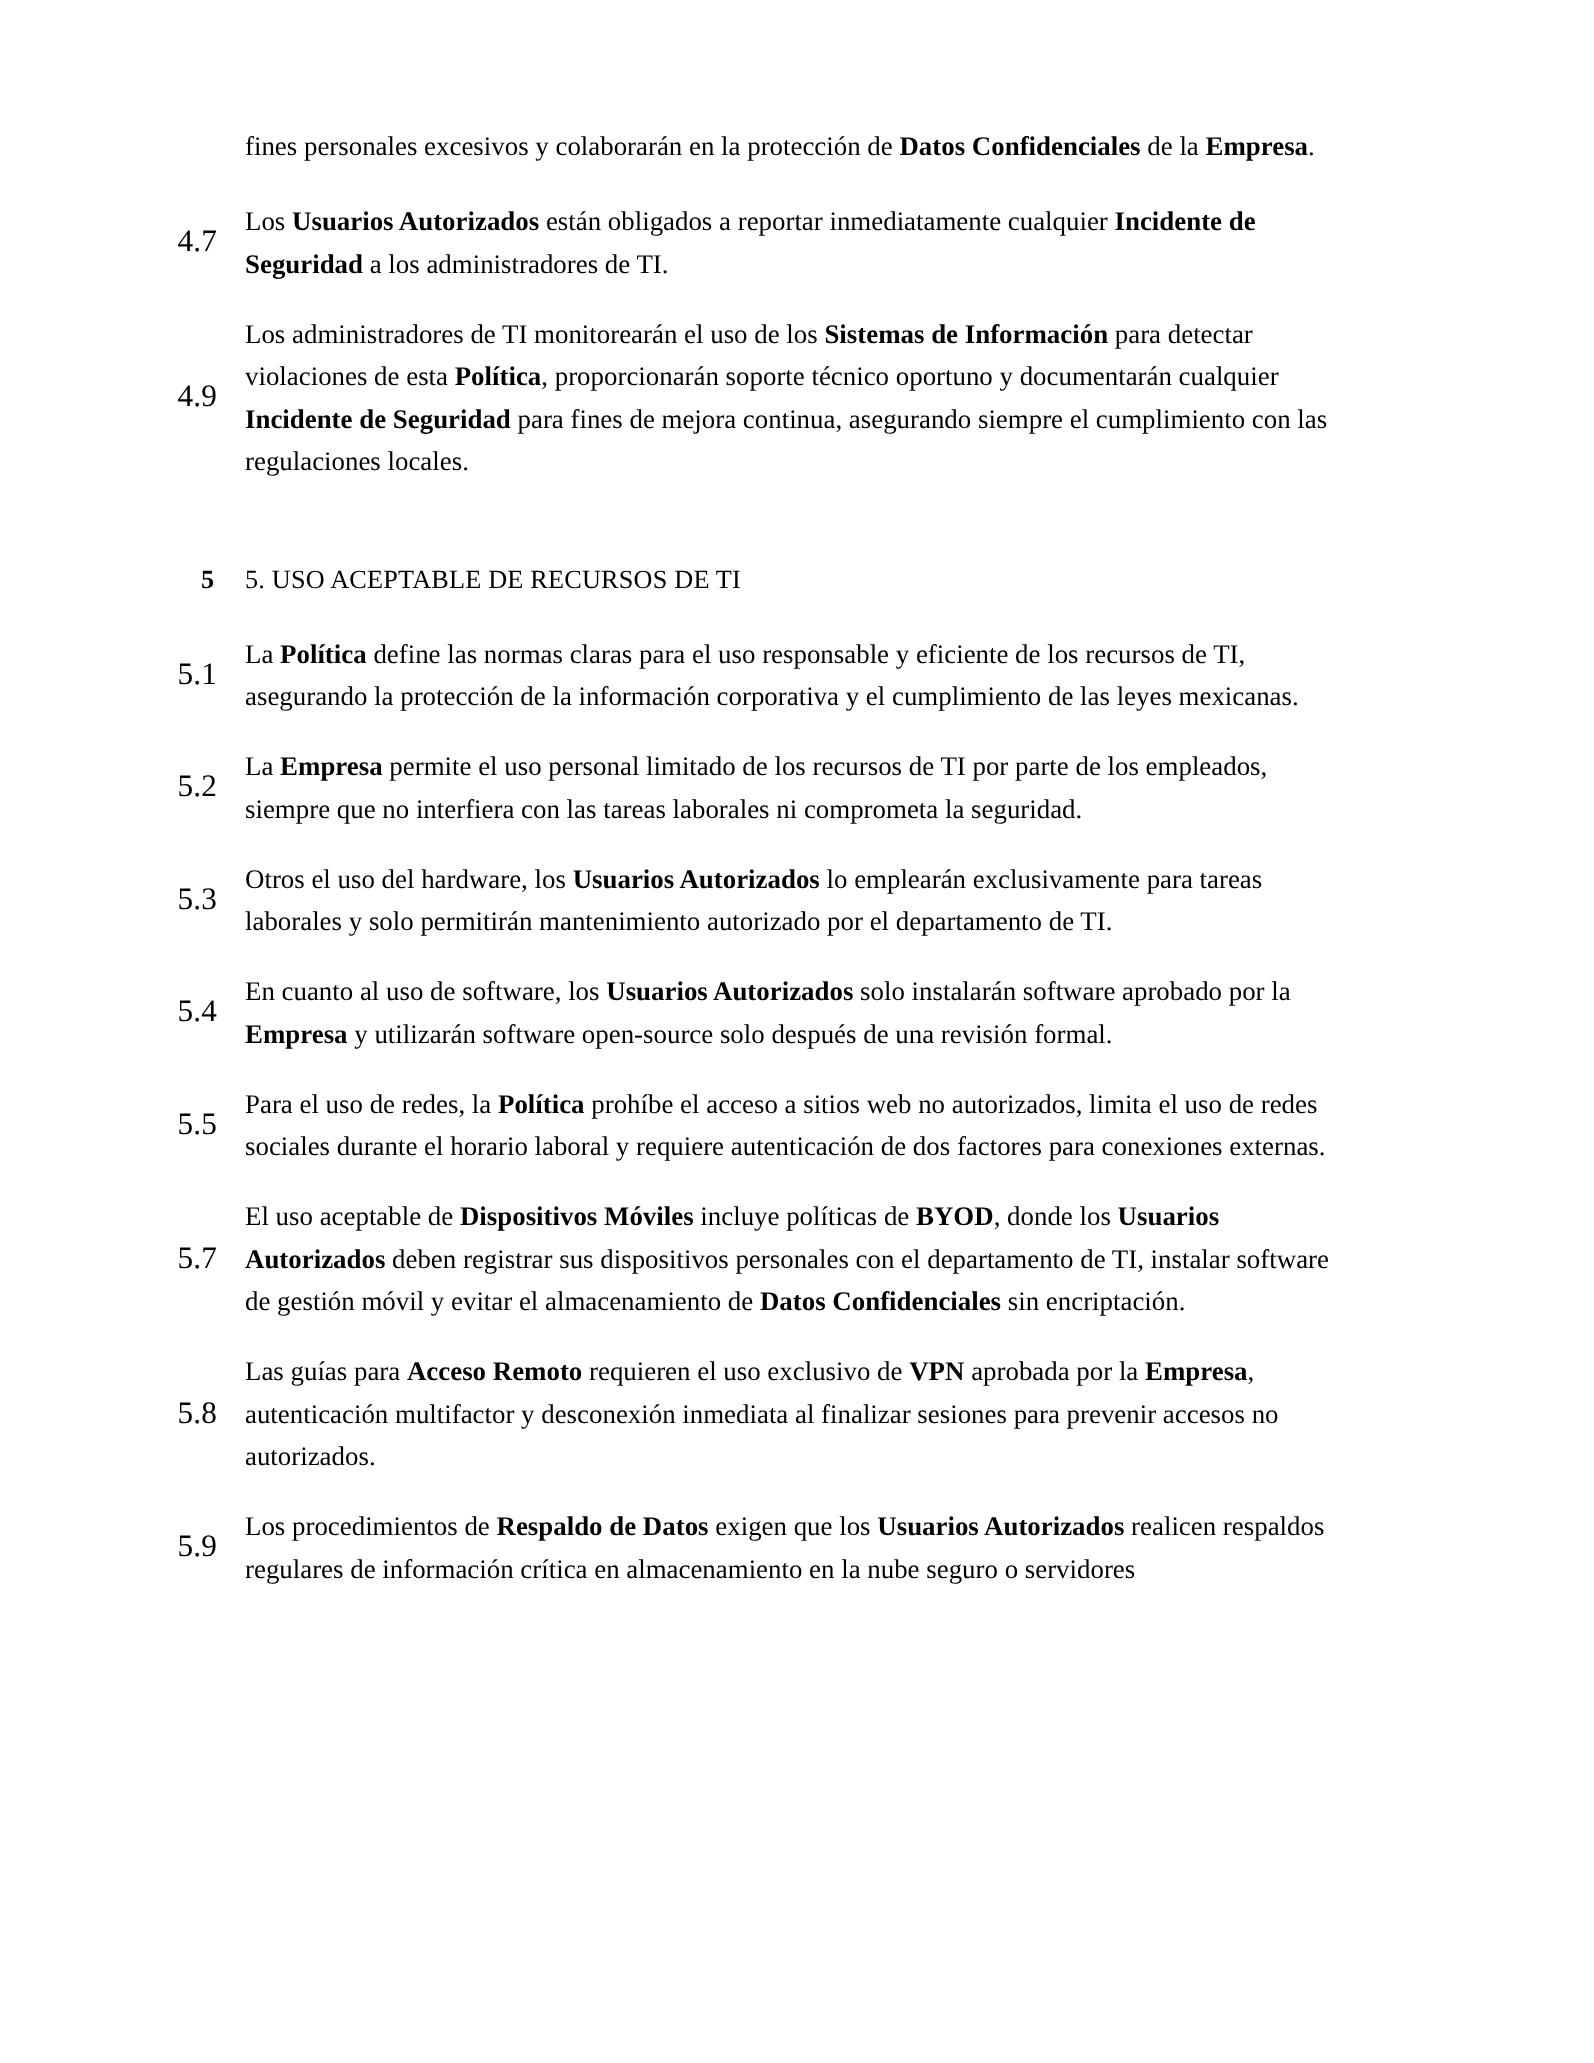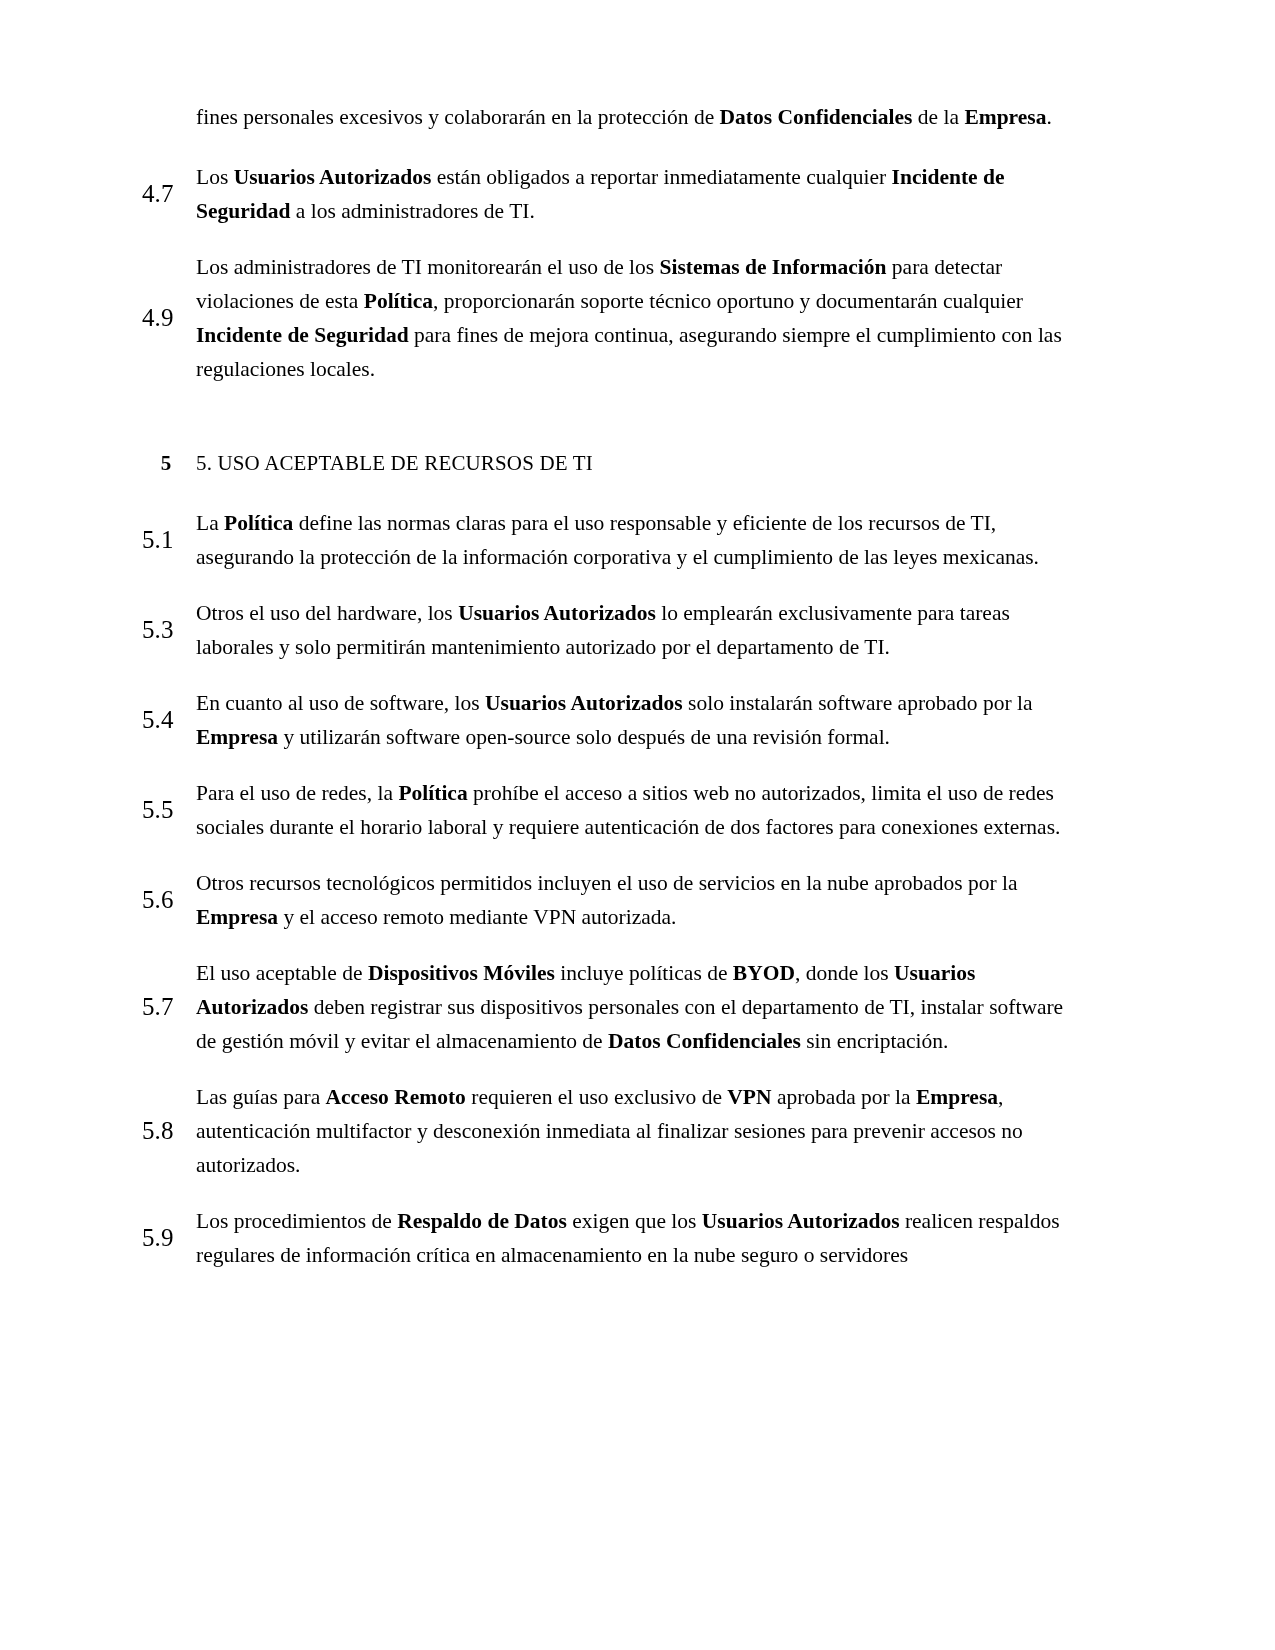--- a/index.html
+++ b/index.html
@@ -117,34 +117,34 @@
       <div class="heading-number">5</div>
       <div class="heading-text">5. USO ACEPTABLE DE RECURSOS DE TI</div>
     </div>
 
     <div>
       <div class="clause">
         <div class="clause-number">5.1</div>
         <div class="clause-body"><span>La </span><b>Política</b><span> define las normas claras para el uso responsable y eficiente de los recursos de TI, asegurando la protección de la información corporativa y el cumplimiento de las leyes mexicanas.</span></div>
       </div>
       <div class="clause">
+        <div class="clause-number">5.2</div>
+        <div class="clause-body"><span>La </span><b>Empresa</b><span> permite el uso personal limitado de los recursos de TI por parte de los empleados, siempre que no interfiera con las tareas laborales ni comprometa la seguridad.</span></div>
+      </div>
+      <div class="clause">
         <div class="clause-number">5.3</div>
         <div class="clause-body"><span>Otros el uso del hardware, los </span><b>Usuarios Autorizados</b><span> lo emplearán exclusivamente para tareas laborales y solo permitirán mantenimiento autorizado por el departamento de TI.</span></div>
       </div>
       <div class="clause">
         <div class="clause-number">5.4</div>
         <div class="clause-body"><span>En cuanto al uso de software, los </span><b>Usuarios Autorizados</b><span> solo instalarán software aprobado por la </span><b>Empresa</b><span> y utilizarán software open-source solo después de una revisión formal.</span></div>
       </div>
       <div class="clause">
         <div class="clause-number">5.5</div>
         <div class="clause-body"><span>Para el uso de redes, la </span><b>Política</b><span> prohíbe el acceso a sitios web no autorizados, limita el uso de redes sociales durante el horario laboral y requiere autenticación de dos factores para conexiones externas.</span></div>
-      </div>
-      <div class="clause">
-        <div class="clause-number">5.6</div>
-        <div class="clause-body"><span>Otros recursos tecnológicos permitidos incluyen el uso de servicios en la nube aprobados por la </span><b>Empresa</b><span> y el acceso remoto mediante VPN autorizada.</span></div>
       </div>
       <div class="clause">
         <div class="clause-number">5.7</div>
         <div class="clause-body"><span>El uso aceptable de </span><b>Dispositivos Móviles</b><span> incluye políticas de </span><b>BYOD</b><span>, donde los </span><b>Usuarios Autorizados</b><span> deben registrar sus dispositivos personales con el departamento de TI, instalar software de gestión móvil y evitar el almacenamiento de </span><b>Datos Confidenciales</b><span> sin encriptación.</span></div>
       </div>
       <div class="clause">
         <div class="clause-number">5.8</div>
         <div class="clause-body"><span>Las guías para </span><b>Acceso Remoto</b><span> requieren el uso exclusivo de </span><b>VPN</b><span> aprobada por la </span><b>Empresa</b><span>, autenticación multifactor y desconexión inmediata al finalizar sesiones para prevenir accesos no autorizados.</span></div>
       </div>
       <div class="clause">

